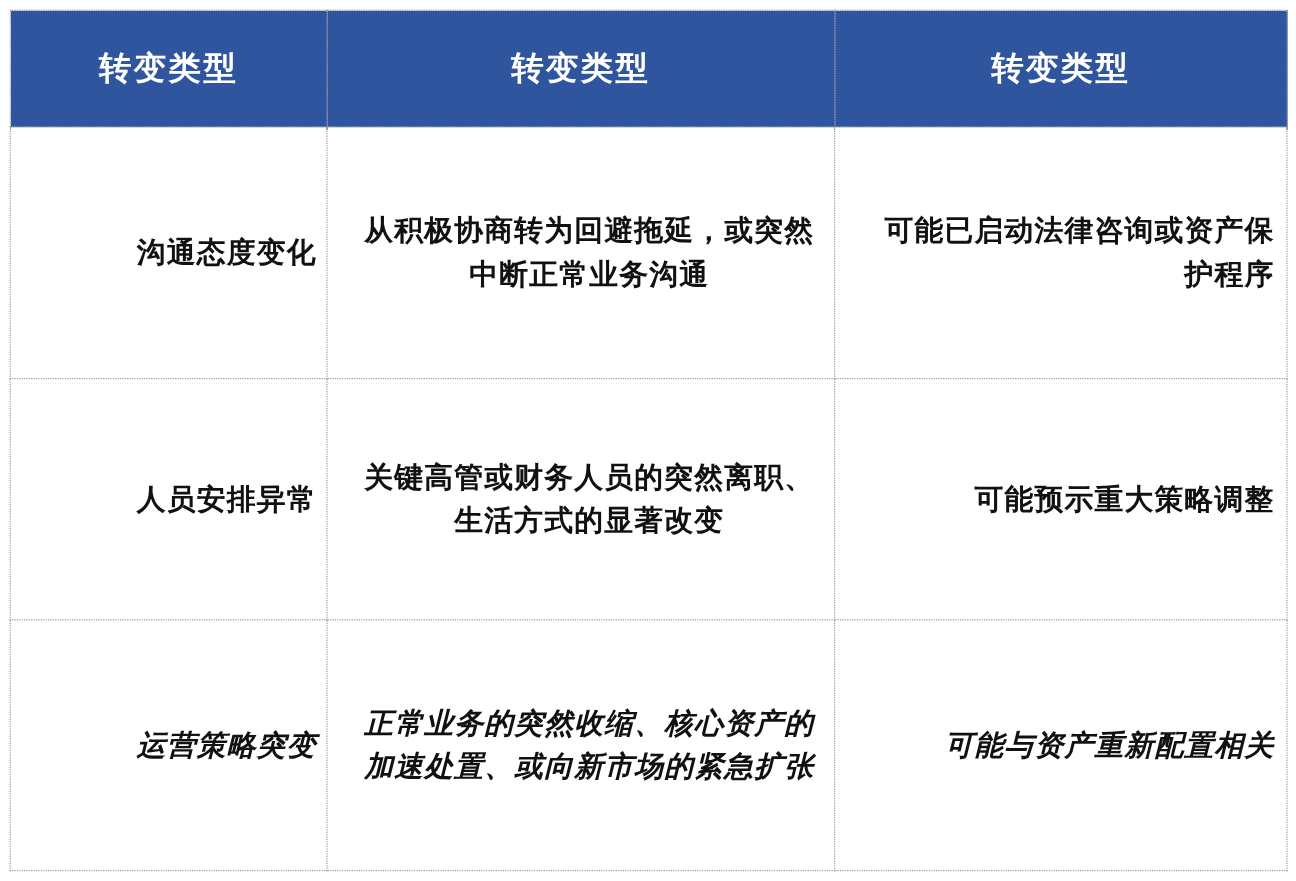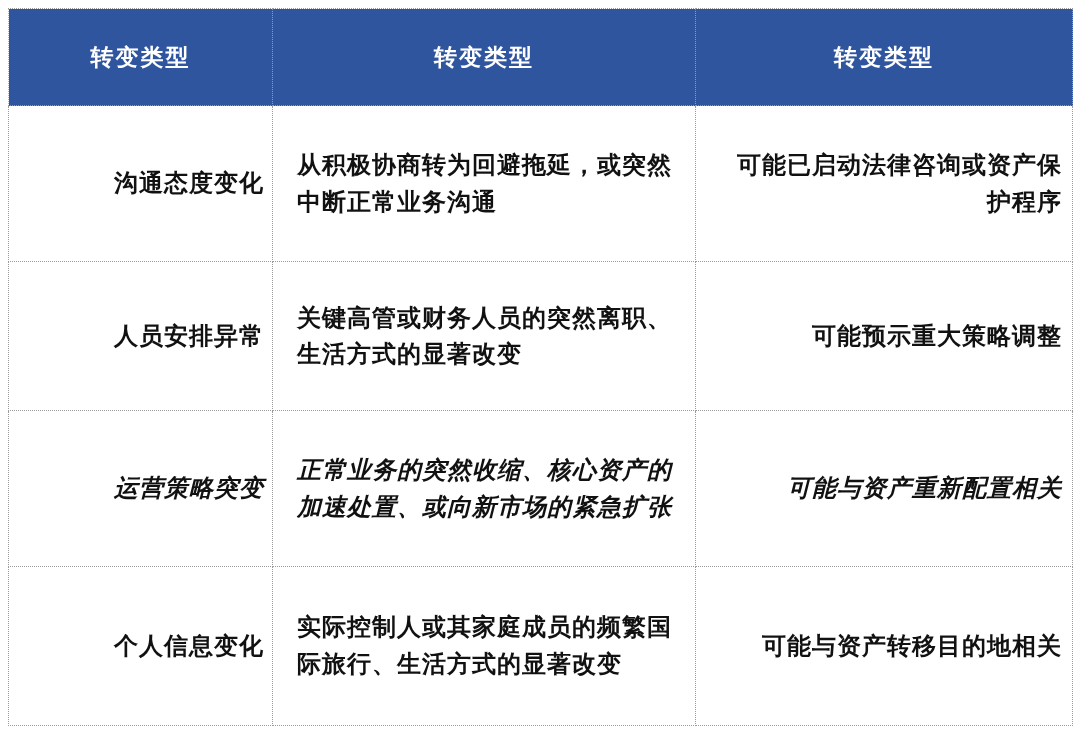--- a/index.html
+++ b/index.html
@@ -36,21 +36,21 @@
   table.signal-table col.c1 { width: 264px; }
   table.signal-table col.c2 { width: 423px; }
   table.signal-table col.c3 { width: 377px; }
 
   thead tr.header-row {
     height: 97px;
   }
   thead th {
     background: #2F559F;
     color: #ffffff;
-    font-size: 23px;
+    font-size: 27px;
     font-weight: bold;
     letter-spacing: 2px;
     text-align: center;
     vertical-align: middle;
     border: 1px dotted #9a9a9a;
     padding: 0;
     font-family: "DejaVu Serif", "Liberation Serif", serif;
   }
   thead th.th-first {
     border-left: 1px dotted #b5b5b5;
@@ -66,21 +66,21 @@
     line-height: 1.52;
     letter-spacing: 1px;
     font-family: "DejaVu Serif", "Liberation Serif", serif;
   }
   tbody td.col-type {
     text-align: right;
     padding-left: 8px;
     padding-right: 8px;
   }
   tbody td.col-detail {
-    text-align: left;
+    text-align: center;
     padding-left: 24px;
     padding-right: 10px;
   }
   tbody td.col-reading {
     text-align: right;
     padding-left: 24px;
     padding-right: 10px;
   }
   tbody tr.row-1 { height: 156px; }
   tbody tr.row-2 { height: 149px; }
@@ -114,21 +114,16 @@
         <tr class="row-2">
           <td class="col-type">人员安排异常</td>
           <td class="col-detail">关键高管或财务人员的突然离职、生活方式的显著改变</td>
           <td class="col-reading">可能预示重大策略调整</td>
         </tr>
         <tr class="row-3">
           <td class="col-type">运营策略突变</td>
           <td class="col-detail">正常业务的突然收缩、核心资产的加速处置、或向新市场的紧急扩张</td>
           <td class="col-reading">可能与资产重新配置相关</td>
         </tr>
-        <tr class="row-4">
-          <td class="col-type">个人信息变化</td>
-          <td class="col-detail">实际控制人或其家庭成员的频繁国际旅行、生活方式的显著改变</td>
-          <td class="col-reading">可能与资产转移目的地相关</td>
-        </tr>
       </tbody>
     </table>
   </div>
 </div>
 
 </body></html>

